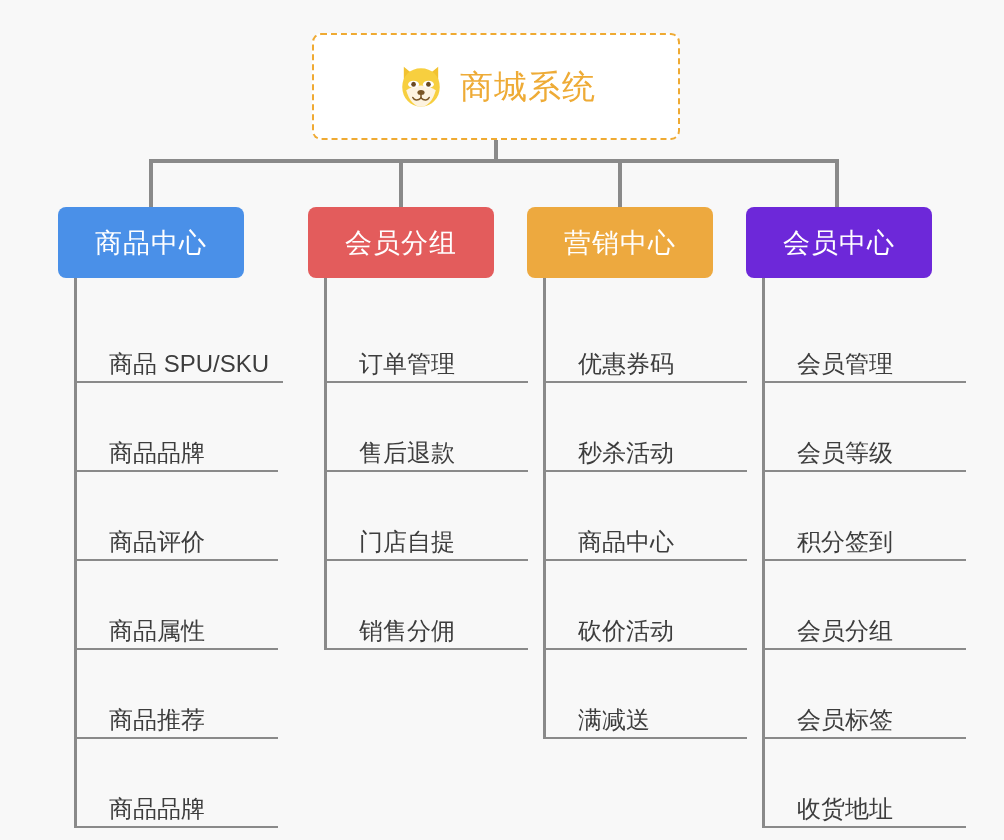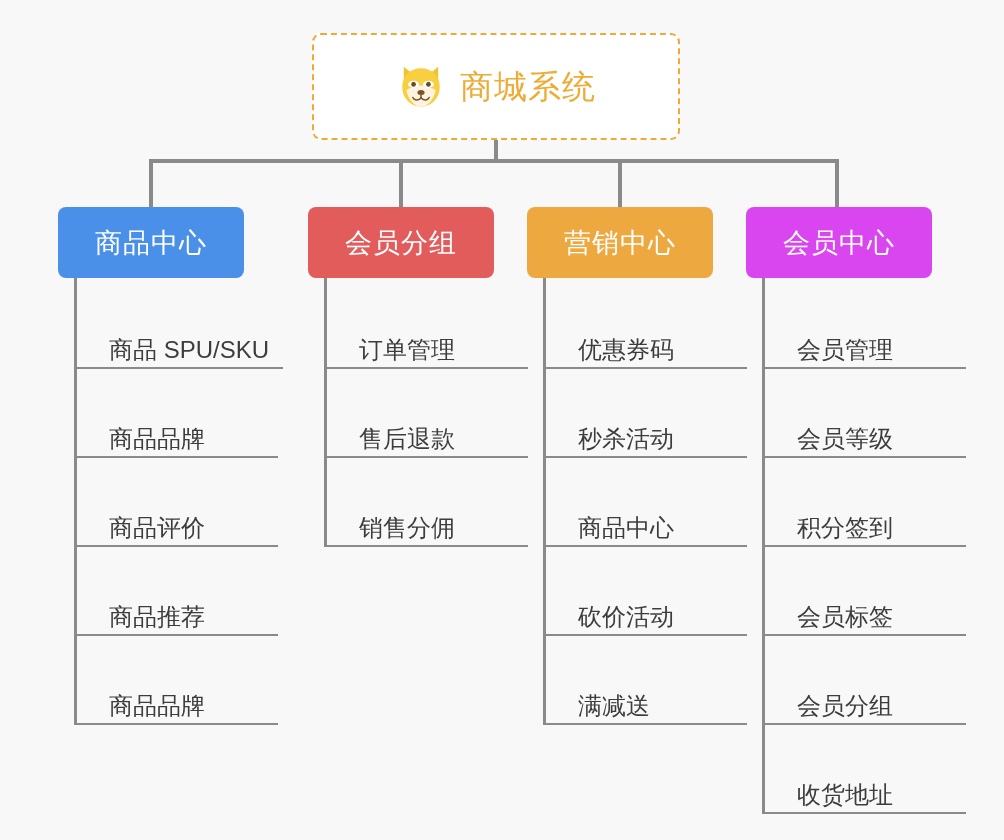--- a/index.html
+++ b/index.html
@@ -86,21 +86,21 @@
     justify-content: center;
     color: #ffffff;
     font-size: 27px;
     letter-spacing: 1px;
     box-sizing: border-box;
   }
 
   .branch-items {
     margin-left: 16px;
     border-left: 3px solid #8a8a8a;
-    padding-top: 2px;
+    padding-top: 16px;
   }
   .branch-item {
     height: 89px;
     box-sizing: border-box;
     border-bottom: 2px solid #8a8a8a;
     display: inline-flex;
     width: auto;
     min-width: 100%;
     align-items: flex-end;
     justify-content: flex-start;
@@ -159,40 +159,46 @@
         <div class="branch-item">
             <span class="branch-item-label">商品 SPU/SKU</span>
           </div>
         <div class="branch-item">
             <span class="branch-item-label">商品品牌</span>
           </div>
         <div class="branch-item">
             <span class="branch-item-label">商品评价</span>
           </div>
         <div class="branch-item">
+            <span class="branch-item-label">商品属性</span>
+          </div>
+        <div class="branch-item">
             <span class="branch-item-label">商品推荐</span>
           </div>
         <div class="branch-item">
             <span class="branch-item-label">商品品牌</span>
           </div>
       </div>
     </div>
 
     <div class="branch">
       <div class="branch-header" style="background: rgb(227, 92, 92);">
         <span>会员分组</span>
       </div>
       <div class="branch-items">
         <div class="branch-item">
             <span class="branch-item-label">订单管理</span>
           </div>
         <div class="branch-item">
             <span class="branch-item-label">售后退款</span>
           </div>
         <div class="branch-item">
+            <span class="branch-item-label">门店自提</span>
+          </div>
+        <div class="branch-item">
             <span class="branch-item-label">销售分佣</span>
           </div>
       </div>
     </div>
 
     <div class="branch">
       <div class="branch-header" style="background: rgb(237, 169, 63);">
         <span>营销中心</span>
       </div>
       <div class="branch-items">
@@ -208,38 +214,38 @@
         <div class="branch-item">
             <span class="branch-item-label">砍价活动</span>
           </div>
         <div class="branch-item">
             <span class="branch-item-label">满减送</span>
           </div>
       </div>
     </div>
 
     <div class="branch">
-      <div class="branch-header" style="background: #d946ef;">
+      <div class="branch-header" style="background: #6d28d9;">
         <span>会员中心</span>
       </div>
       <div class="branch-items">
         <div class="branch-item">
             <span class="branch-item-label">会员管理</span>
           </div>
         <div class="branch-item">
             <span class="branch-item-label">会员等级</span>
           </div>
         <div class="branch-item">
             <span class="branch-item-label">积分签到</span>
           </div>
         <div class="branch-item">
+            <span class="branch-item-label">会员分组</span>
+          </div>
+        <div class="branch-item">
             <span class="branch-item-label">会员标签</span>
-          </div>
-        <div class="branch-item">
-            <span class="branch-item-label">会员分组</span>
           </div>
         <div class="branch-item">
             <span class="branch-item-label">收货地址</span>
           </div>
       </div>
     </div>
 
   </div>
 </div>
 

